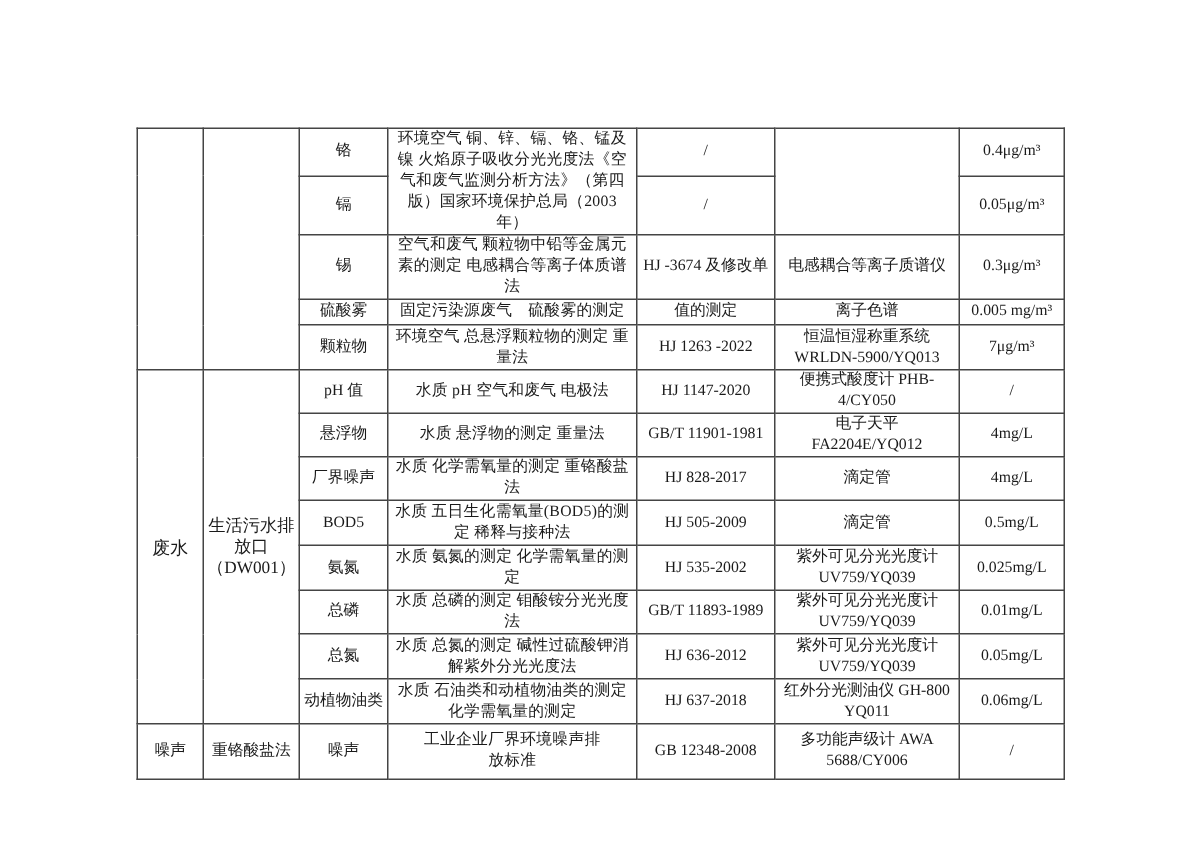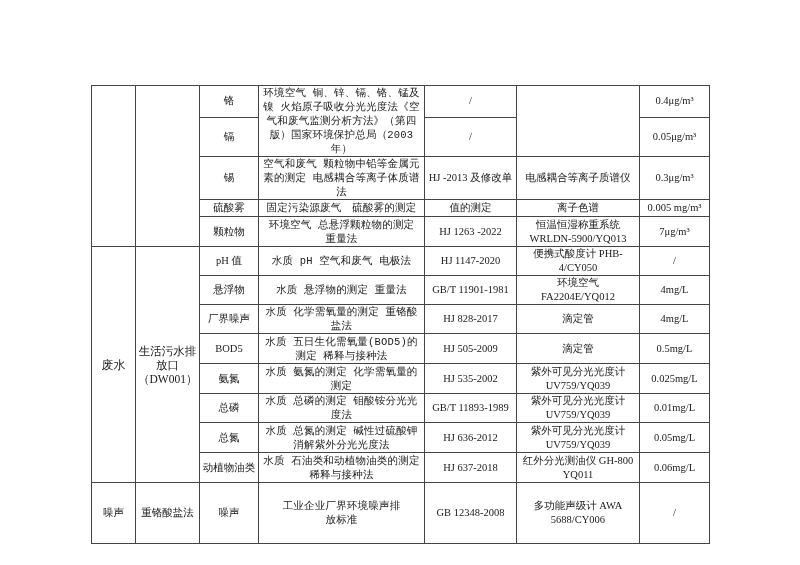--- a/index.html
+++ b/index.html
@@ -5,21 +5,21 @@
   html, body { margin: 0; padding: 0; background: #ffffff; }
   body { width: 800px; height: 565px; position: relative; overflow: hidden;
          font-family: "Liberation Serif", "DejaVu Serif", serif; color: #1a1a1a; }
   table.mon { position: absolute; left: 91px; top: 85px; border-collapse: collapse;
               table-layout: fixed; width: 618px; }
   table.mon td { border: 1px solid #444; text-align: center; vertical-align: middle;
                  font-size: 10.5px; line-height: 14px; padding: 0 2px; overflow: hidden; }
   td.left { text-align: right; }
   col.c1 { width: 44px; } col.c2 { width: 64px; } col.c3 { width: 59px; }
   col.c4 { width: 166px; } col.c5 { width: 92px; } col.c6 { width: 123px; } col.c7 { width: 70px; }
-  .method { letter-spacing: 0.2px; font-family: Liberation Mono, monospace; }
+  .method { letter-spacing: 0.2px; }
 </style>
 </head>
 <body>
 
 <table class="mon">
   <colgroup>
       <col class="c1">
       <col class="c2">
       <col class="c3">
       <col class="c4">
@@ -39,21 +39,21 @@
       <td>0.4μg/m³</td>
     </tr>
     <tr style="height:33px">
       <td>镉</td>
       <td>/</td>
       <td>0.05μg/m³</td>
     </tr>
     <tr style="height:30px">
       <td>锡</td>
       <td class="method">空气和废气 颗粒物中铅等金属元素的测定 电感耦合等离子体质谱法</td>
-      <td>HJ -2013 及修改单</td>
+      <td>HJ -3674 及修改单</td>
       <td>电感耦合等离子质谱仪</td>
       <td>0.3μg/m³</td>
     </tr>
     <tr style="height:17px">
       <td>硫酸雾</td>
       <td class="method">固定污染源废气　硫酸雾的测定</td>
       <td>值的测定</td>
       <td>离子色谱</td>
       <td>0.005 mg/m³</td>
     </tr>
@@ -71,21 +71,21 @@
       <td>pH 值</td>
       <td class="method">水质 pH 空气和废气 电极法</td>
       <td>HJ 1147-2020</td>
       <td>便携式酸度计 PHB-4/CY050</td>
       <td>/</td>
     </tr>
     <tr style="height:29px">
       <td>悬浮物</td>
       <td class="method">水质 悬浮物的测定 重量法</td>
       <td>GB/T 11901-1981</td>
-      <td>环境空气 FA2204E/YQ012</td>
+      <td>电子天平 FA2204E/YQ012</td>
       <td>4mg/L</td>
     </tr>
     <tr style="height:17px">
       <td>厂界噪声</td>
       <td class="method">水质 化学需氧量的测定 重铬酸盐法</td>
       <td>HJ 828-2017</td>
       <td>滴定管</td>
       <td>4mg/L</td>
     </tr>
     <tr style="height:30px">
@@ -111,29 +111,29 @@
     </tr>
     <tr style="height:30px">
       <td>总氮</td>
       <td class="method">水质 总氮的测定 碱性过硫酸钾消解紫外分光光度法</td>
       <td>HJ 636-2012</td>
       <td>紫外可见分光光度计 UV759/YQ039</td>
       <td>0.05mg/L</td>
     </tr>
     <tr style="height:30px">
       <td>动植物油类</td>
-      <td class="method">水质 石油类和动植物油类的测定 稀释与接种法</td>
+      <td class="method">水质 石油类和动植物油类的测定 化学需氧量的测定</td>
       <td>HJ 637-2018</td>
       <td>红外分光测油仪 GH-800 YQ011</td>
       <td>0.06mg/L</td>
     </tr>
 
     <tr style="height:30px">
       <td>噪声</td>
       <td>重铬酸盐法</td>
       <td>噪声</td>
-      <td class="method" style="padding:16px 22px">工业企业厂界环境噪声排放标准</td>
+      <td class="method" style="padding:4px 22px">工业企业厂界环境噪声排放标准</td>
       <td>GB 12348-2008</td>
       <td class="left">多功能声级计 AWA 5688/CY006</td>
       <td>/</td>
     </tr>
   </tbody>
 </table>
 
 </body></html>

